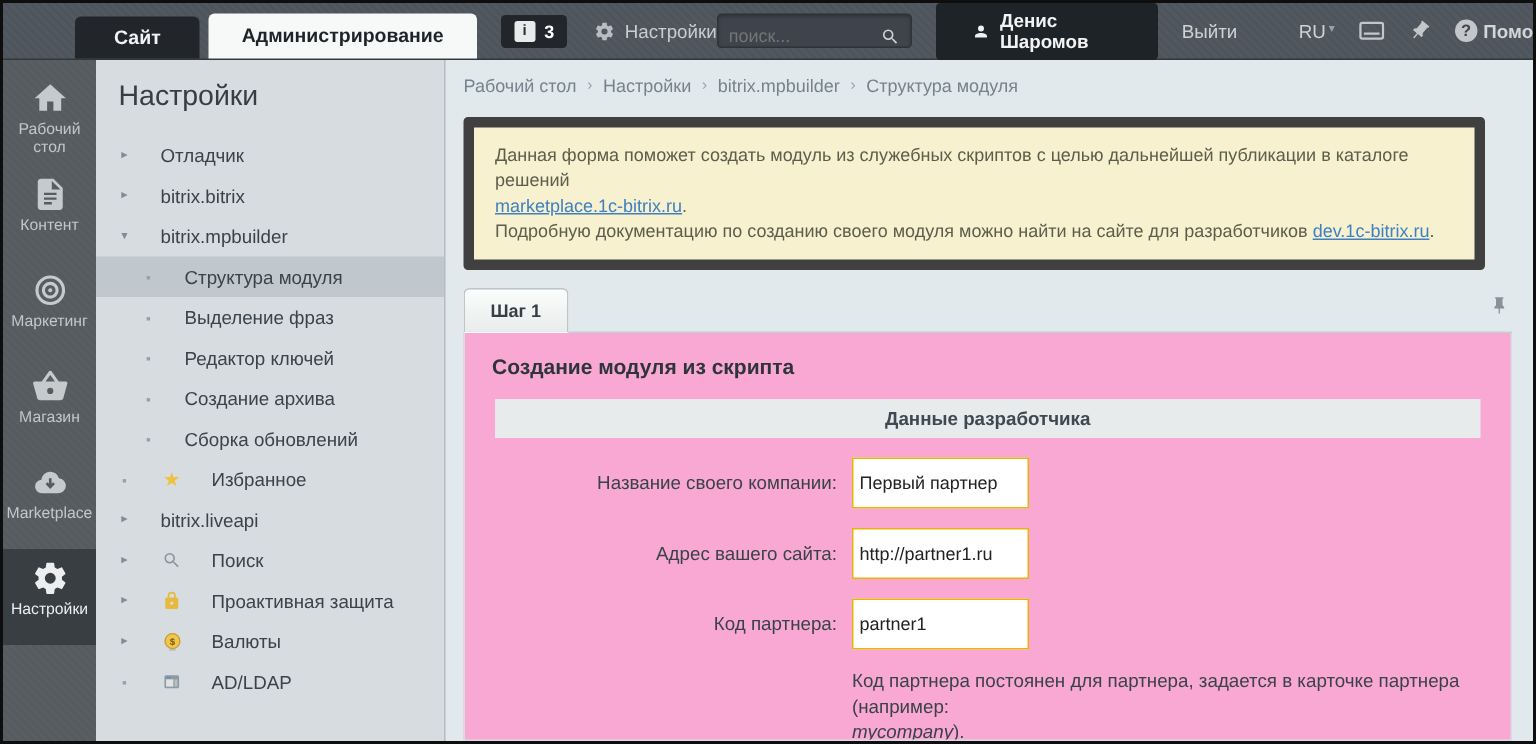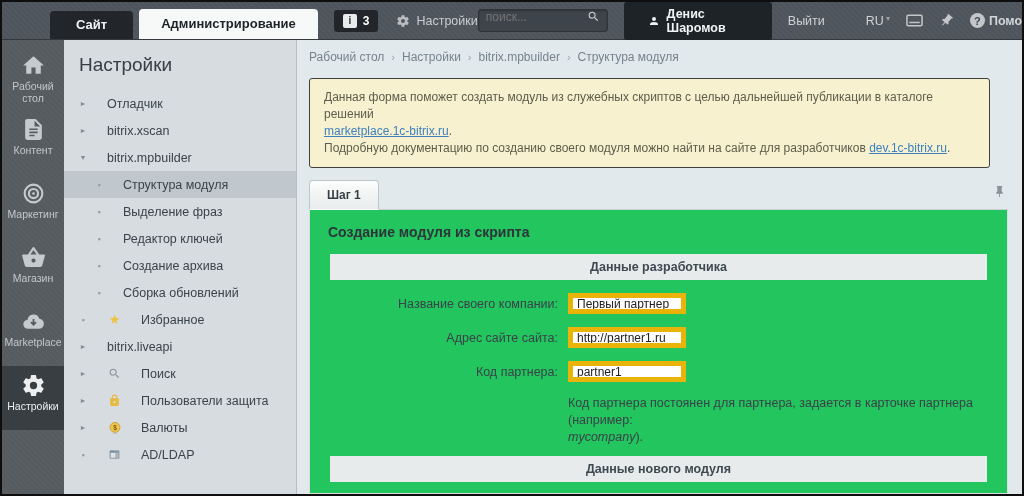--- a/index.html
+++ b/index.html
@@ -15,21 +15,21 @@
   .tb-tab { font-size:13px; font-weight:bold; border-radius:4px 4px 0 0; cursor:default; }
   .tab-site { background:#22262b; color:#f2f3f4; padding:6px 26px 7px; margin-right:6px; }
   .tab-admin { background:#f7f8f8; color:#1e242a; padding:7px 22px 8px; }
   .tb-left { display:flex; align-items:center; gap:18px; margin-left:16px; }
   .notif-btn { display:flex; align-items:center; gap:6px; background:#22262b; border-radius:3px;
                padding:4px 9px; color:#fff; font-size:12px; font-weight:bold; }
   .notif-ico { width:14px; height:14px; background:#e8eaeb; border-radius:2px; color:#2a2f34;
                font-size:10px; font-weight:bold; display:flex; align-items:center; justify-content:center; }
   .tb-settings { display:flex; align-items:center; gap:6px; color:#c9cdd0; font-size:12.5px; }
   .tb-right { margin-left:auto; display:flex; align-items:center; gap:16px; padding-right:14px; }
-  .search-box { display:flex; align-items:flex-start; background:#3e444b; border:1px solid #2e3338;
+  .search-box { display:flex; align-items:flex-end; background:#3e444b; border:1px solid #2e3338;
                 border-radius:3px; width:152px; height:23px; padding:0 7px; box-shadow:inset 0 1px 2px rgba(0,0,0,.25); }
   .search-box input { flex:1; background:transparent; border:none; outline:none; color:#aeb4b9;
                       font-size:12px; font-family:inherit; width:100px; }
   .user-btn { display:flex; align-items:center; gap:7px; background:#1e2327; border-radius:3px;
               padding:5px 24px; color:#f2f3f4; font-size:12.5px; font-weight:bold; }
   .tb-link { color:#ced2d5; font-size:12.5px; }
   .lang { display:flex; align-items:flex-start; gap:2px;padding-left:25px; }
   .caret { font-size:8px; color:#9aa1a6; }
   .help { display:flex; align-items:center; gap:4px; color:#d3d6d8; font-size:12.5px; font-weight:bold; }
   .q-circle { width:15px; height:15px; border-radius:50%; background:#c3c7ca; color:#41474c;
@@ -62,36 +62,36 @@
   .mi-ico { width:15px; height:15px; flex-shrink:0; display:inline-flex; align-items:center; justify-content:center; }
   .star-glyph { color:#efc23d; font-size:13px; line-height:1; }
 
   
   .content { flex:1; padding:10px 14px 0 12px; overflow:hidden; display:flex; flex-direction:column; }
   .breadcrumb { font-size:12px; color:#76838d; display:flex; gap:7px; align-items:center; }
   .breadcrumb .sep { font-size:11px; color:#9aa5ad; }
   .page-title-row { margin-top:8px; display:flex; align-items:center; gap:8px; }
   .page-title { font-size:17px; font-weight:bold; color:#2e363c; }
   .fav-star { font-size:16px; color:#93a0a8; cursor:pointer; }
-  .infobox { margin-top:14px; margin-right:18px; background:#f7f1cf; border:1px solid #404040; border-radius:3px;
+  .infobox { margin-top:14px; margin-right:18px; background:#f7f1cf; border:7px solid #404040; border-radius:3px;
              padding:10px 14px; font-size:12px; line-height:17px; color:#5d5d4d; }
   .infobox a { color:#3e80c0; text-decoration:underline; cursor:pointer; }
   .tabrow { margin-top:12px; display:flex; align-items:flex-end; border-bottom:1px solid #c8cdd1; position:relative; }
   .step-tab { background:linear-gradient(#fcfdfd, #e9ecec); border:1px solid #bfc6ca; border-bottom:1px solid #fff;
               margin-bottom:-1px; border-radius:4px 4px 0 0; padding:7px 17px; font-size:12px; font-weight:bold;
               color:#363e44; z-index:2; }
   .tab-pin { position:absolute; right:2px; top:4px; cursor:pointer; }
-  .whiteblock { background:#22c55e; border:1px solid #d9dde0; border-top:none; flex:1; overflow:hidden; }
+  .whiteblock { background:#f9a8d4; border:1px solid #d9dde0; border-top:none; flex:1; overflow:hidden; }
   .form-title { padding:14px 18px 4px; font-size:14px; font-weight:bold; color:#2d353b; }
   .section-bar { margin:10px 20px 0; background:#e8ebec; text-align:center; font-size:12.5px; font-weight:bold;
                  color:#3e4951; padding:6px 0; }
   .form-row { display:flex; align-items:center; margin:13px 20px 0; }
   .form-row.top { align-items:flex-start; }
   .form-label { width:238px; flex-shrink:0; text-align:right; padding-right:10px; font-size:12.5px; color:#3a4249; }
-  input.text { width:118px; height:21px; border:5px solid #eab308; font-size:12px; padding:1px 4px;
+  input.text { width:118px; height:34px; border:1px solid #eab308; font-size:12px; padding:1px 4px;
                font-family:inherit; color:#222; }
   .note { font-size:12.5px; color:#3a4249; line-height:17px; max-width:440px; }
 </style>
 </head>
 <body>
 
 <div class="screen">
 
   <div class="topbar">
     <div class="tabs">
@@ -210,21 +210,21 @@
 
     <div class="menu">
       <div class="menu-title">Настройки</div>
 
       <div class="menu-item">
         <span class="tri">►</span>
         <span>Отладчик</span>
       </div>
       <div class="menu-item">
         <span class="tri">►</span>
-        <span>bitrix.xscan</span>
+        <span>bitrix.bitrix</span>
       </div>
       <div class="menu-item">
         <span class="tri">▼</span>
         <span>bitrix.mpbuilder</span>
       </div>
       <div class="menu-item sub selected">
         <span class="bullet">▪</span>
         <span>Структура модуля</span>
       </div>
       <div class="menu-item sub">
@@ -261,21 +261,21 @@
         </span>
         <span>Поиск</span>
       </div>
       <div class="menu-item">
         <span class="tri">►</span>
         <span class="mi-ico">
           <svg width="13" height="13" viewBox="0 0 24 24">
               <path fill="#e7b93f" d="M18,8A2,2 0 0,1 20,10V20A2,2 0 0,1 18,22H6A2,2 0 0,1 4,20V10C4,8.89 4.9,8 6,8H7V6A5,5 0 0,1 12,1A5,5 0 0,1 17,6V8H18M12,3A3,3 0 0,0 9,6V8H15V6A3,3 0 0,0 12,3M12,17A2,2 0 0,0 14,15A2,2 0 0,0 12,13A2,2 0 0,0 10,15A2,2 0 0,0 12,17Z"></path>
             </svg>
         </span>
-        <span>Пользователи защита</span>
+        <span>Проактивная защита</span>
       </div>
       <div class="menu-item">
         <span class="tri">►</span>
         <span class="mi-ico">
           <svg width="14" height="14" viewBox="0 0 24 24">
               <circle cx="12" cy="11" r="8.5" fill="#f0c64f" stroke="#c89c2f" stroke-width="1.5"></circle>
               <text x="12" y="15" text-anchor="middle" font-size="11" font-weight="bold" fill="#7a5a10">$</text>
               <rect x="8" y="20" width="8" height="2" rx="1" fill="#b9c1c7"></rect>
             </svg>
         </span>
@@ -327,21 +327,21 @@
       <div class="whiteblock">
         <div class="form-title">Создание модуля из скрипта</div>
 
         <div class="section-bar">Данные разработчика</div>
 
         <div class="form-row">
           <label class="form-label">Название своего компании:</label>
           <input class="text" type="text" value="Первый партнер" style="">
         </div>
         <div class="form-row">
-          <label class="form-label">Адрес сайте сайта:</label>
+          <label class="form-label">Адрес вашего сайта:</label>
           <input class="text" type="text" value="http://partner1.ru" style="">
         </div>
         <div class="form-row">
           <label class="form-label">Код партнера:</label>
           <input class="text" type="text" value="partner1" style="">
         </div>
         <div class="form-row top">
           <span class="form-label"></span>
           <span class="note"><span>Код партнера постоянен для партнера, задается в карточке партнера (например:</span><br><i>mycompany</i><span>).</span></span>
         </div>

